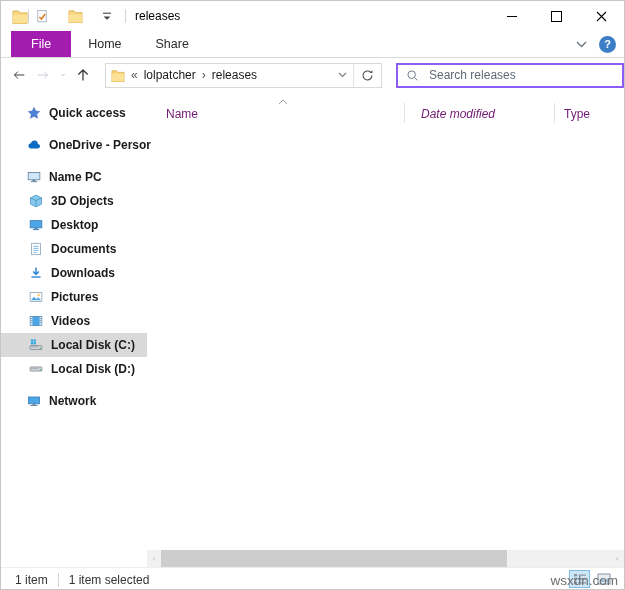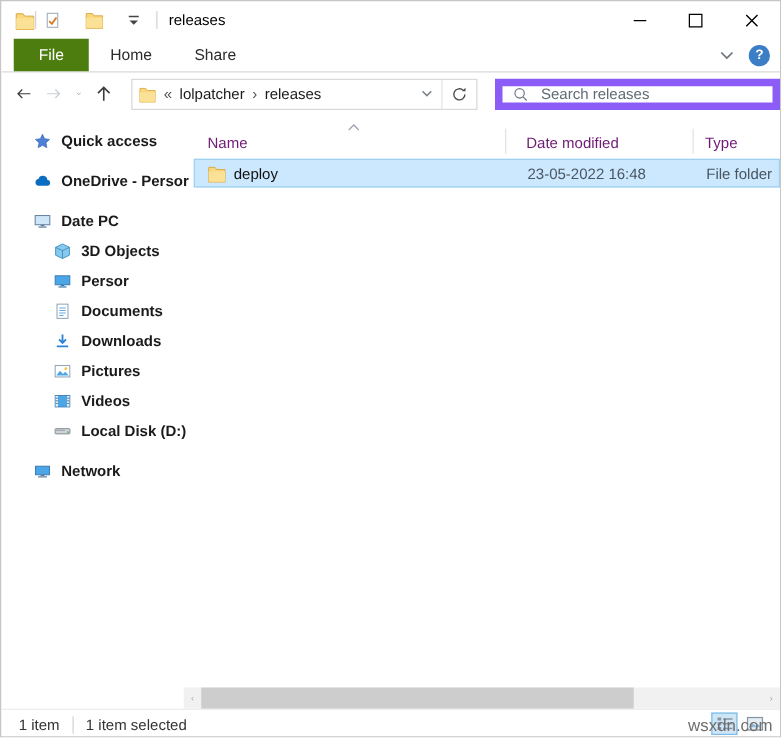--- a/index.html
+++ b/index.html
@@ -13,52 +13,52 @@
   .vsep{width:1px;height:14px;background:#d4d4d4;}
   .title-text{margin-left:9px;font-size:12px;color:#000;}
   .win-controls{position:absolute;right:0;top:0;height:30px;display:flex;}
   .win-btn{width:45px;height:30px;display:flex;align-items:center;justify-content:center;background:transparent;border:none;}
   .glyph-min{width:10px;height:0;border-bottom:1px solid #000;}
   .glyph-max{width:9px;height:9px;border:1px solid #000;}
 
   
   .tabs{position:absolute;top:30px;left:0;right:0;height:26px;border-bottom:1px solid #dadada;display:flex;align-items:stretch;padding-left:10px;background:#fff;}
   .tab{display:flex;align-items:center;padding:0 17px;font-size:12.5px;color:#2b2b2b;}
-  .tab.active{background:#4d7c0f;color:#fff;padding:0 20px;}
+  .tab.active{background:#a21caf;color:#fff;padding:0 20px;}
   .ribbon-right{margin-left:auto;display:flex;align-items:center;gap:12px;padding-right:8px;}
   .help-circle{width:17px;height:17px;border-radius:50%;background:#3b7ec6;color:#fff;font-size:11px;font-weight:bold;display:flex;align-items:center;justify-content:center;}
 
   
   .addr-row{position:absolute;top:56px;left:0;right:0;height:36px;display:flex;align-items:center;padding-left:6px;}
   .nav-btn{height:26px;display:flex;align-items:center;justify-content:center;border:none;background:transparent;}
   .nav-back,.nav-fwd,.nav-up{width:24px;}
   .nav-chevron{width:16px;}
   .addr-box{margin-left:10px;width:290px;height:25px;border:1px solid #d9d9d9;display:flex;align-items:center;padding-left:5px;box-sizing:border-box;}
   .crumbs{display:flex;align-items:center;gap:6px;margin-left:6px;color:#1a1a1a;}
   .crumb-sep,.crumb-prefix{color:#555;}
   .addr-spacer{flex:1;}
   .addr-chevron{width:22px;display:flex;justify-content:center;}
   .refresh-btn{width:28px;height:100%;display:flex;align-items:center;justify-content:center;border:none;border-left:1px solid #e3e3e3;background:transparent;}
-  .search-box{margin-left:14px;width:238px;height:25px;border:6px solid #8b5cf6;display:flex;align-items:center;gap:8px;padding:0 8px;box-sizing:border-box;}
+  .search-box{margin-left:14px;width:238px;height:25px;border:2px solid #8b5cf6;display:flex;align-items:center;gap:8px;padding:0 8px;box-sizing:border-box;}
   .search-box input{border:none;outline:none;flex:1;font-family:"Liberation Sans",sans-serif;font-size:12px;color:#333;background:transparent;}
   .search-box input::placeholder{color:#5f6a75;opacity:1;}
 
   
   .sidebar{position:absolute;top:80px;left:0;width:146px;height:457px;padding-top:20px;box-sizing:border-box;font-weight:bold;}
   .side-item{height:24px;display:flex;align-items:center;gap:8px;padding-left:26px;color:#1a1a1a;white-space:nowrap;}
-  .side-item.child{padding-left:42px;}
+  .side-item.child{padding-left:28px;}
   .side-item.gap{margin-top:8px;}
   .side-item.selected{background:#d9d9d9;}
 
   
   .content{position:absolute;top:92px;left:146px;right:0;height:457px;}
   .list-header{position:absolute;top:6px;left:0;right:0;height:26px;color:#701a75;}
   .col-head{position:absolute;top:8px;}
   .col-name{left:19px;}
-  .col-date{left:274px;}
+  .col-date{left:274px;font-style:italic;}
   .col-type{left:417px;text-align:right;}
   .sort-asc{position:absolute;left:131px;top:0;}
   .col-div{position:absolute;top:4px;width:1px;height:20px;background:#e2e2e2;}
   .div1{left:257px;} .div2{left:407px;}
   .file-row{position:absolute;top:34px;left:8px;right:0;height:23px;box-sizing:border-box;}
   .file-row.selected{background:#cce8ff;border:1px solid #9fd1f3;}
   .file-row .icon{position:absolute;left:10px;top:4px;}
   .cell{position:absolute;top:4px;}
   .cell-name{left:31px;color:#111;}
   .cell-date{left:266px;color:#49555f;}
@@ -221,40 +221,40 @@
       <span>OneDrive - Persor</span>
     </div>
     <div class="side-item gap">
       <span class="icon">
           <svg width="14" height="14" viewBox="0 0 16 16">
             <rect x="1.3" y="2.8" width="13.4" height="8.4" fill="#cfe6f8" stroke="#5f7e9e" stroke-width=".9"></rect>
             <rect x="6.3" y="11.2" width="3.4" height="1.4" fill="#5f7e9e"></rect>
             <rect x="4.3" y="12.8" width="7.4" height="1.1" fill="#5f7e9e"></rect>
           </svg>
         </span>
-      <span>Date PC</span>
+      <span>Name PC</span>
     </div>
     <div class="side-item child">
       <span class="icon">
           <svg width="14" height="14" viewBox="0 0 16 16">
             <path d="M8 1.3l6.3 3.1v7.2L8 14.7 1.7 11.6V4.4z" fill="#86c9ed" stroke="#3c8cc0" stroke-width=".8"></path>
             <path d="M1.7 4.4L8 7.5l6.3-3.1M8 7.5v7.2" fill="none" stroke="#3c8cc0" stroke-width=".8"></path>
           </svg>
         </span>
       <span>3D Objects</span>
     </div>
     <div class="side-item child">
       <span class="icon">
           <svg width="14" height="14" viewBox="0 0 16 16">
             <rect x="1.3" y="3" width="13.4" height="8.2" fill="#4ba6e8" stroke="#3c7cb0" stroke-width=".9"></rect>
             <rect x="6.3" y="11.2" width="3.4" height="1.3" fill="#3c7cb0"></rect>
             <rect x="4.3" y="12.7" width="7.4" height="1.1" fill="#3c7cb0"></rect>
           </svg>
         </span>
-      <span>Persor</span>
+      <span>Desktop</span>
     </div>
     <div class="side-item child">
       <span class="icon">
           <svg width="14" height="14" viewBox="0 0 16 16">
             <rect x="3" y="1.5" width="10" height="13" fill="#fff" stroke="#8ba1b5" stroke-width=".9"></rect>
             <path d="M5 5h6M5 7.3h6M5 9.6h6M5 11.9h4" stroke="#62a8e0" stroke-width=".9" fill="none"></path>
           </svg>
         </span>
       <span>Documents</span>
     </div>
@@ -280,20 +280,34 @@
     <div class="side-item child">
       <span class="icon">
           <svg width="14" height="14" viewBox="0 0 16 16">
             <rect x="1.3" y="2.8" width="13.4" height="10.4" fill="#4ba6e8" stroke="#3c7cb0" stroke-width=".8"></rect>
             <rect x="1.7" y="3.2" width="2.2" height="9.6" fill="#e8eef4"></rect>
             <rect x="12.1" y="3.2" width="2.2" height="9.6" fill="#e8eef4"></rect>
             <path d="M1.7 5.2h2.2M1.7 7.6h2.2M1.7 10h2.2M12.1 5.2h2.2M12.1 7.6h2.2M12.1 10h2.2" stroke="#5c7285" stroke-width=".8"></path>
           </svg>
         </span>
       <span>Videos</span>
+    </div>
+    <div class="side-item child selected">
+      <span class="icon">
+          <svg width="14" height="14" viewBox="0 0 16 16">
+            <rect x="2.2" y="1.6" width="2.6" height="2.6" fill="#2fa8e0"></rect>
+            <rect x="5.3" y="1.6" width="2.6" height="2.6" fill="#2fa8e0"></rect>
+            <rect x="2.2" y="4.7" width="2.6" height="2.6" fill="#2fa8e0"></rect>
+            <rect x="5.3" y="4.7" width="2.6" height="2.6" fill="#2fa8e0"></rect>
+            <rect x="1.2" y="8.6" width="13.6" height="4.6" rx=".8" fill="#cfd3d8" stroke="#7d838a" stroke-width=".8"></rect>
+            <rect x="2.2" y="9.6" width="8" height="1" fill="#9aa0a7"></rect>
+            <circle cx="13" cy="11.6" r=".7" fill="#49b04f"></circle>
+          </svg>
+        </span>
+      <span>Local Disk (C:)</span>
     </div>
     <div class="side-item child">
       <span class="icon">
           <svg width="14" height="14" viewBox="0 0 16 16">
             <rect x="1.2" y="5.6" width="13.6" height="4.8" rx=".8" fill="#cfd3d8" stroke="#7d838a" stroke-width=".8"></rect>
             <rect x="2.2" y="6.6" width="8" height="1" fill="#9aa0a7"></rect>
             <circle cx="13" cy="8.8" r=".7" fill="#49b04f"></circle>
           </svg>
         </span>
       <span>Local Disk (D:)</span>
@@ -316,31 +330,20 @@
         <svg width="10" height="6" viewBox="0 0 10 6">
             <path d="M1 5l4-4 4 4" fill="none" stroke="#9aa3ad" stroke-width="1"></path>
           </svg>
       </span>
       <span class="col-head col-name">Name</span>
       <span class="col-div div1"></span>
       <span class="col-head col-date">Date modified</span>
       <span class="col-div div2"></span>
       <span class="col-head col-type">Type</span>
     </div>
-    <div class="file-row selected">
-      <span class="icon">
-        <svg width="15" height="14" viewBox="0 0 16 15">
-            <path d="M1 2h5.4l1.4 1.9H15v11H1z" fill="#f9d77c" stroke="#d9a741" stroke-width=".8"></path>
-            <path d="M1 5.6h14v8.6H1z" fill="#fbe196"></path>
-          </svg>
-      </span>
-      <span class="cell cell-name">deploy</span>
-      <span class="cell cell-date">23-05-2022 16:48</span>
-      <span class="cell cell-type">File folder</span>
-    </div>
   </div>
 
   <div class="hscroll">
     <button class="hs-arrow hs-left">
       <svg width="6" height="10" viewBox="0 0 6 10">
           <path d="M5 1L1 5l4 4" fill="none" stroke="#5a5a5a" stroke-width="1.2"></path>
         </svg>
     </button>
     <div class="hs-thumb"></div>
     <button class="hs-arrow hs-right">

